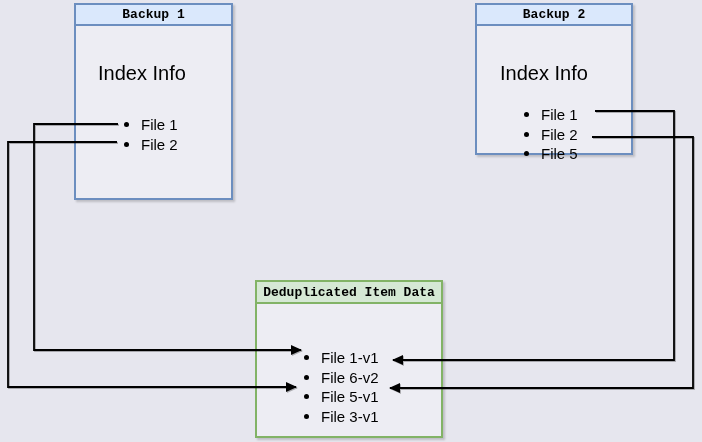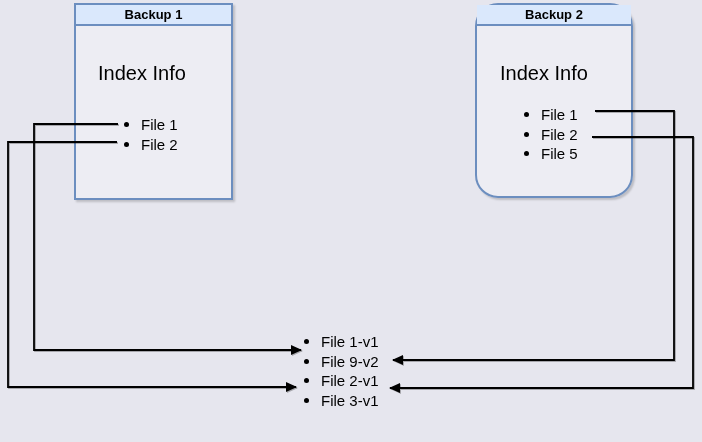--- a/index.html
+++ b/index.html
@@ -19,21 +19,21 @@
     box-shadow:2px 2px 2px rgba(0,0,0,0.18);
     box-sizing:border-box;
   }
   .dbox .hdr{
     box-sizing:border-box;
     width:100%;
     font-weight:bold;
     font-size:13px;
     color:#000;
     text-align:center;
-    display:flex;align-items:center;justify-content:center;
+    display:flex;align-items:center;justify-content:center;font-family:Liberation Mono, monospace;
   }
   .blue{border:2px solid #6c8ebf;}
   .blue .hdr{background:#dae8fc;border-bottom:2px solid #6c8ebf;height:21px;}
   .green{border:2px solid #82b366;}
   .green .hdr{background:#d5e8d4;border-bottom:2px solid #82b366;height:22px;}
 
   .sublabel{
     position:absolute;
     font-size:20px;color:#000;white-space:nowrap;
   }
@@ -71,53 +71,58 @@
     <div class="li">
       <span class="dot"></span>
       <span>File 1</span>
     </div>
     <div class="li">
       <span class="dot"></span>
       <span>File 2</span>
     </div>
   </div>
 
-  <div class="dbox blue" style="left:475px;top:3px;width:158px;height:195px;border-radius:23px;">
+  <div class="dbox blue" style="left:475px;top:3px;width:158px;height:152px;">
     <div class="hdr">
       <span>Backup 2</span>
     </div>
   </div>
   <div class="sublabel" style="left:500px;top:62px;">Index Info</div>
   <div class="ulist" style="left:524px;top:105px;">
     <div class="li">
       <span class="dot"></span>
       <span>File 1</span>
     </div>
     <div class="li">
       <span class="dot"></span>
       <span>File 2</span>
     </div>
     <div class="li">
       <span class="dot"></span>
       <span>File 5</span>
     </div>
   </div>
 
-  <div class="ulist" style="left:304px;top:332px;">
+  <div class="dbox green" style="left:255px;top:280px;width:188px;height:158px;">
+    <div class="hdr">
+      <span>Deduplicated Item Data</span>
+    </div>
+  </div>
+  <div class="ulist" style="left:304px;top:348px;">
     <div class="li">
       <span class="dot"></span>
       <span>File 1-v1</span>
     </div>
     <div class="li">
       <span class="dot"></span>
-      <span>File 9-v2</span>
+      <span>File 6-v2</span>
     </div>
     <div class="li">
       <span class="dot"></span>
-      <span>File 2-v1</span>
+      <span>File 5-v1</span>
     </div>
     <div class="li">
       <span class="dot"></span>
       <span>File 3-v1</span>
     </div>
   </div>
 
   <svg class="connectors" width="702" height="442" viewBox="0 0 702 442">
     <defs>
       <marker id="arrow" markerUnits="userSpaceOnUse" markerWidth="12" markerHeight="10" refX="10" refY="5" orient="auto">

